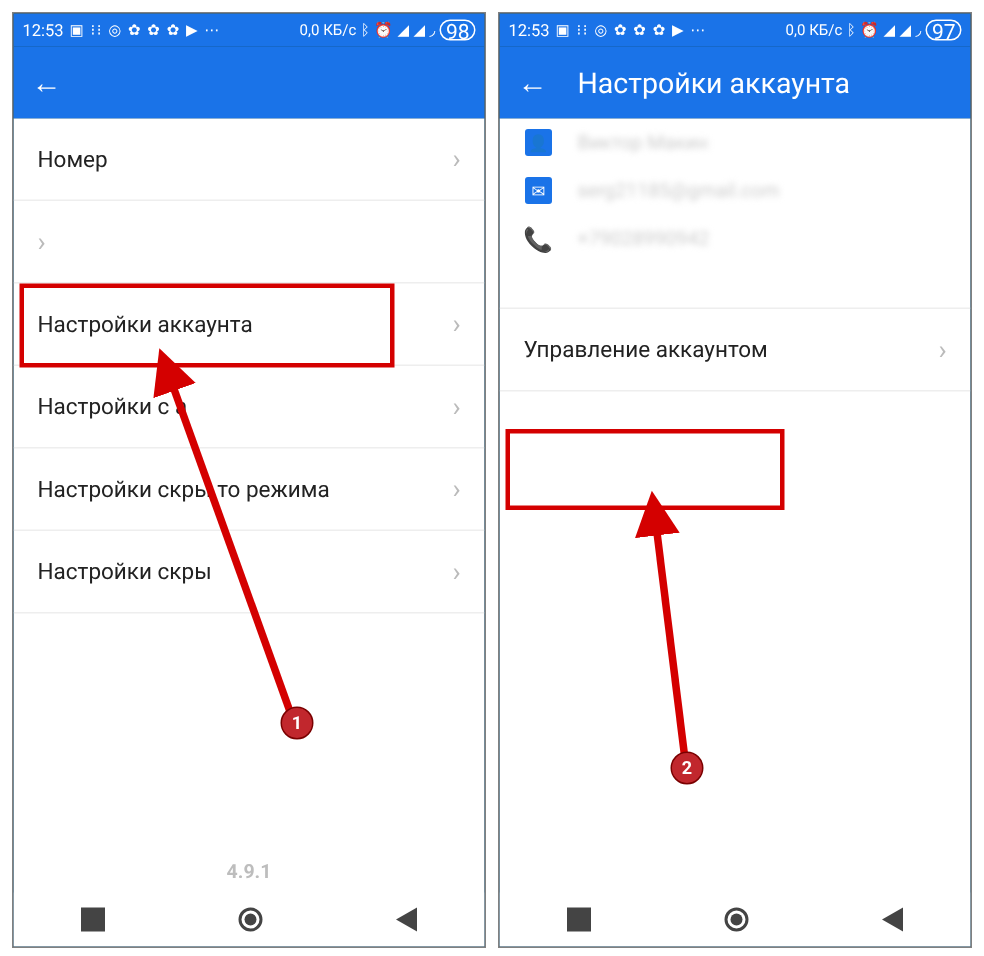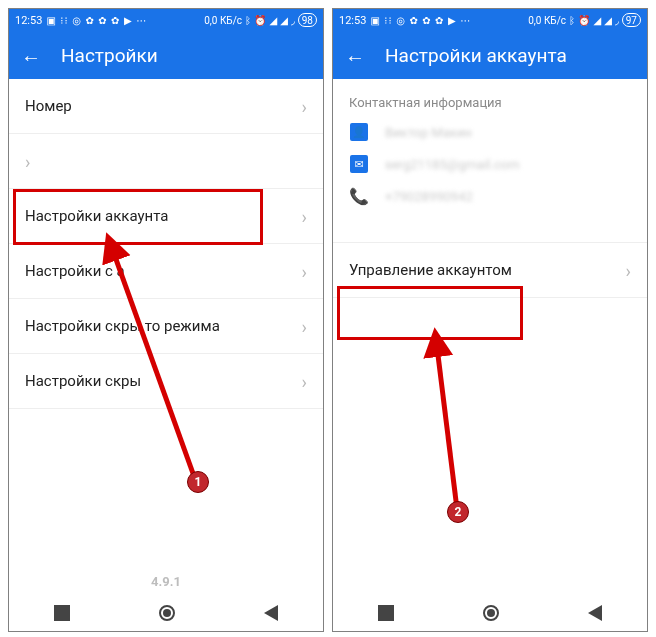--- a/index.html
+++ b/index.html
@@ -116,22 +116,22 @@
     pointer-events:none;
   }
   .arrow-svg { position:absolute; pointer-events:none; }
   .step-badge {
     position:absolute; width:20px;height:20px;border-radius:50%;
     background:#c1272d;color:#fff;display:flex;align-items:center;justify-content:center;
     font-size:12px;font-weight:bold;
     border:1px solid #7a0000;
   }
   .batt {
-    display:inline-flex;align-items:center;
-    border:1px solid #fff;border-radius:7px;padding:0 3px;font-size:10px;height:12px;
+    display:inline-flex;align-items:flex-start;
+    border:1px solid #fff;border-radius:7px;padding:0 3px;font-size:14px;height:12px;
   }
 </style>
 </head>
 <body>
 
 <div class="phone">
   <div class="status-bar">
     <div class="status-left">
       <span>12:53</span>
       <span class="status-icons">▣ ⁝⁝ ◎ ✿ ✿ ✿ ▶ ⋯</span>
@@ -143,21 +143,20 @@
       <span>◢</span>
       <span>◢</span>
       <span>◞</span>
       <span class="batt">
           <span>98</span>
         </span>
     </div>
   </div>
   <div class="app-bar">
     <span class="back-arrow">←</span>
-    <span>Настройки</span>
   </div>
   <div class="content">
     <div class="list-item">
       <span>Номер</span>
       <span class="chevron">›</span>
     </div>
     <div class="list-item">
       <span class="chevron">›</span>
     </div>
     <div class="list-item">
@@ -216,21 +215,20 @@
       <span class="batt">
           <span>97</span>
         </span>
     </div>
   </div>
   <div class="app-bar">
     <span class="back-arrow">←</span>
     <span>Настройки аккаунта</span>
   </div>
   <div class="content">
-    <div class="section-label">Контактная информация</div>
     <div class="info-row">
       <div class="info-icon">
           <div class="icon-box">👤</div>
         </div>
       <span class="blur-text">Виктор Макин</span>
     </div>
     <div class="info-row">
       <div class="info-icon">
           <div class="icon-box">✉</div>
         </div>

